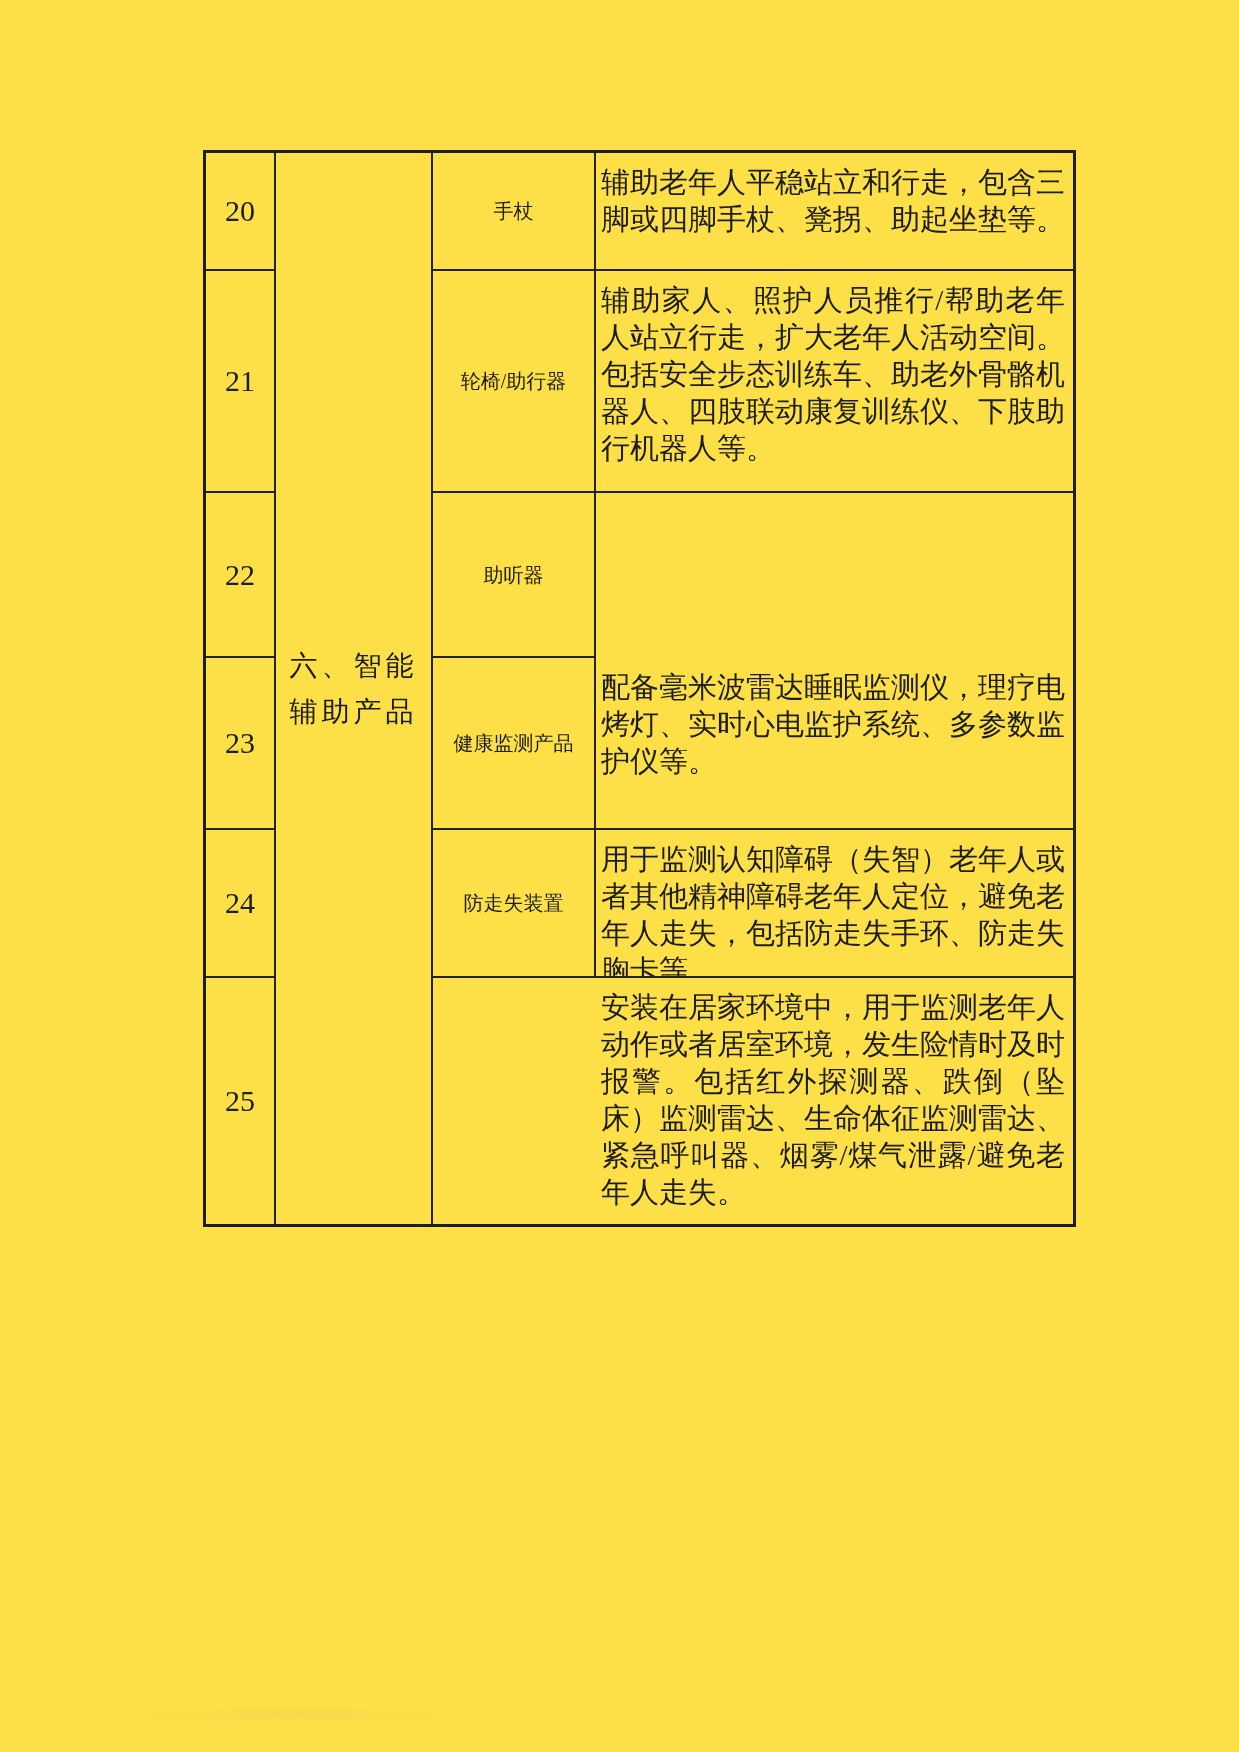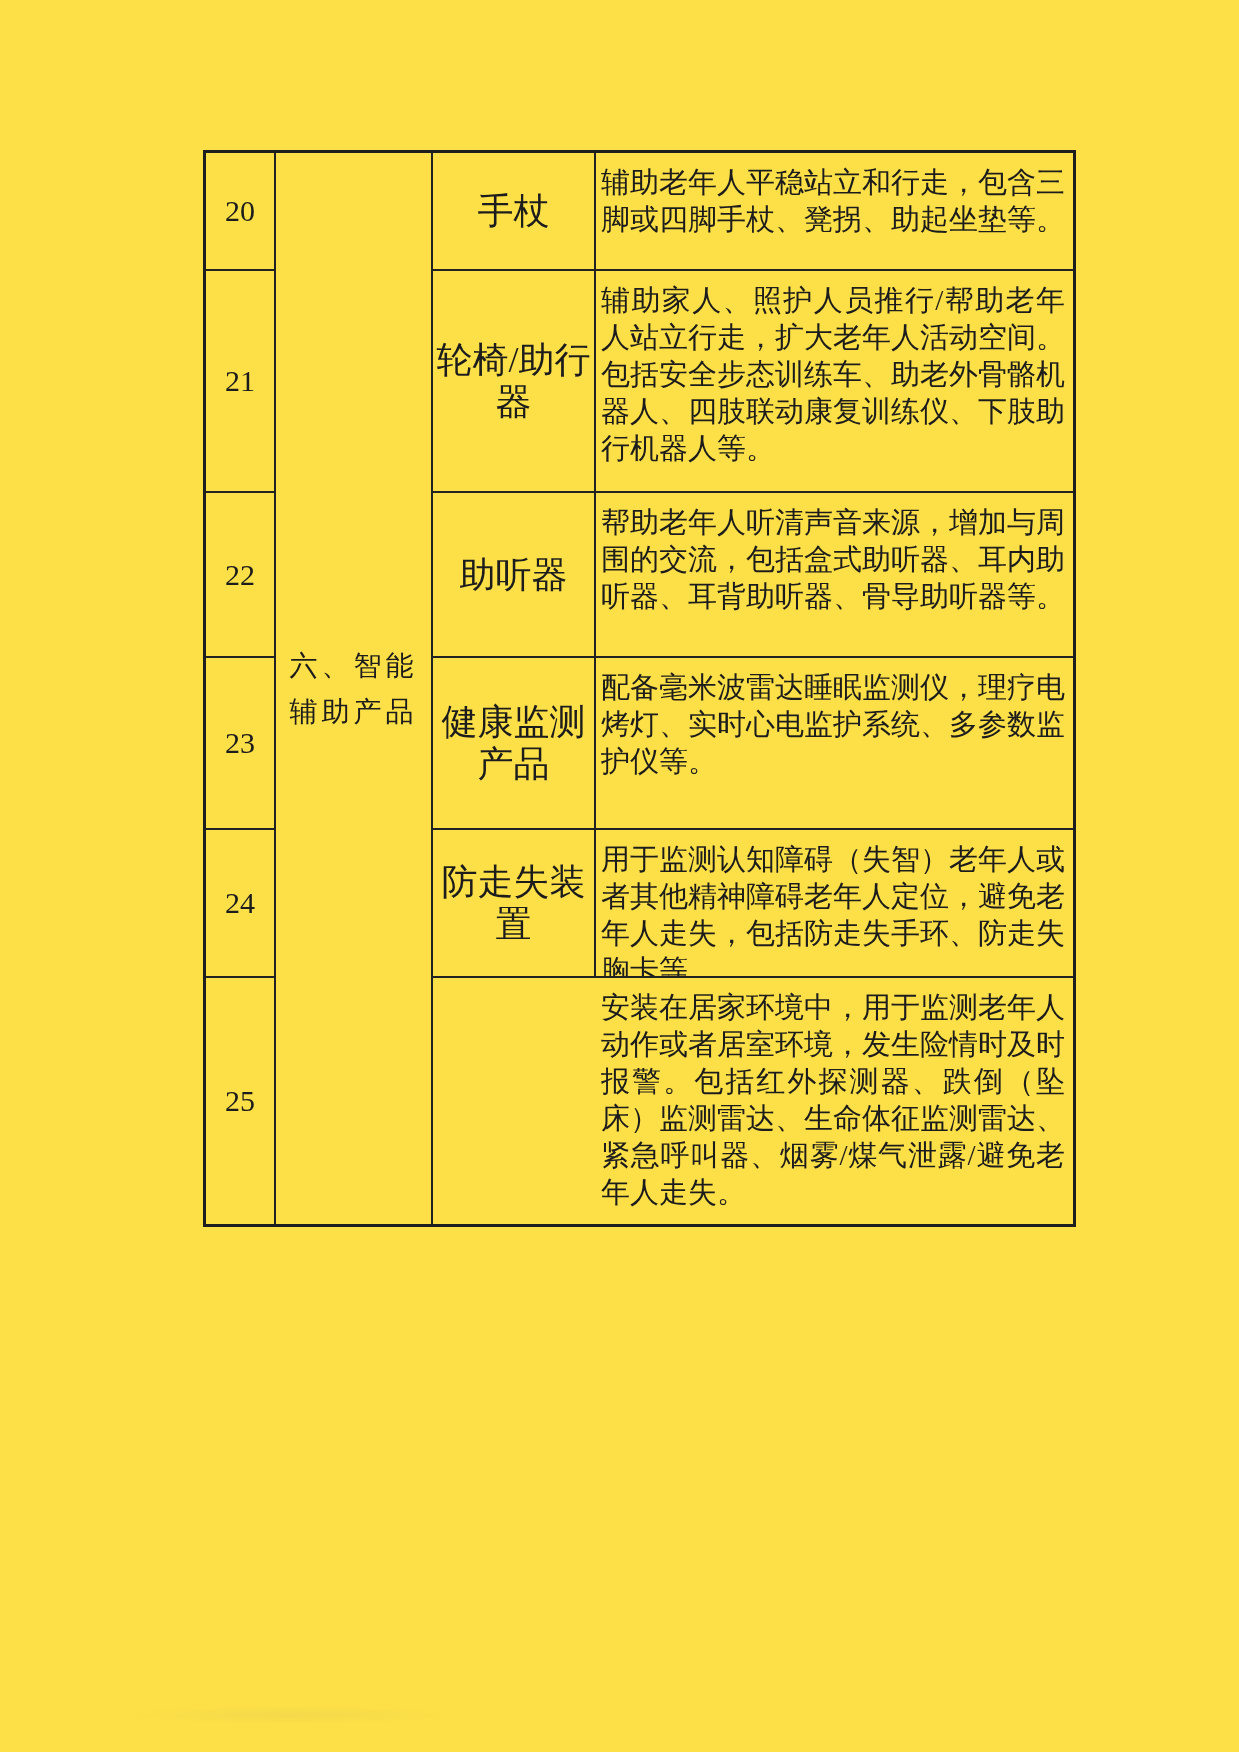--- a/index.html
+++ b/index.html
@@ -36,21 +36,21 @@
     display:flex;flex-direction:column;align-items:center;justify-content:center;
     font-size:28px;line-height:46px;
     letter-spacing:4px;
     border-bottom:none;
     font-family:Liberation Serif, serif;
   }
   .product{
     grid-column:3;
     display:flex;align-items:center;justify-content:center;
     text-align:center;
-    font-size:36px;line-height:42px;
+    font-size:20px;line-height:42px;
     padding:0 2px;
   }
   .desc{
     grid-column:4;
     font-size:29px;line-height:37px;
     padding:11px 8px 0 5px;
     text-align:justify;
     text-justify:inter-character;
     border-right:none;
   }
@@ -79,21 +79,20 @@
     </div>
 
     <div class="cell product r1">手杖</div>
     <div class="cell product r2">轮椅/助行器</div>
     <div class="cell product r3">助听器</div>
     <div class="cell product r4">健康监测产品</div>
     <div class="cell product r5">防走失装置</div>
 
     <div class="cell desc r1">辅助老年人平稳站立和行走，包含三脚或四脚手杖、凳拐、助起坐垫等。</div>
     <div class="cell desc r2">辅助家人、照护人员推行/帮助老年人站立行走，扩大老年人活动空间。包括安全步态训练车、助老外骨骼机器人、四肢联动康复训练仪、下肢助行机器人等。</div>
-    <div class="cell desc r3">帮助老年人听清声音来源，增加与周围的交流，包括盒式助听器、耳内助听器、耳背助听器、骨导助听器等。</div>
     <div class="cell desc r4">配备毫米波雷达睡眠监测仪，理疗电烤灯、实时心电监护系统、多参数监护仪等。</div>
     <div class="cell desc r5">用于监测认知障碍（失智）老年人或者其他精神障碍老年人定位，避免老年人走失，包括防走失手环、防走失胸卡等。</div>
     <div class="cell desc r6 no-bottom">安装在居家环境中，用于监测老年人动作或者居室环境，发生险情时及时报警。包括红外探测器、跌倒（坠床）监测雷达、生命体征监测雷达、紧急呼叫器、烟雾/煤气泄露/避免老年人走失。</div>
 
   </div>
 
   <div class="smudge"></div>
 </div>
 
 </body></html>

